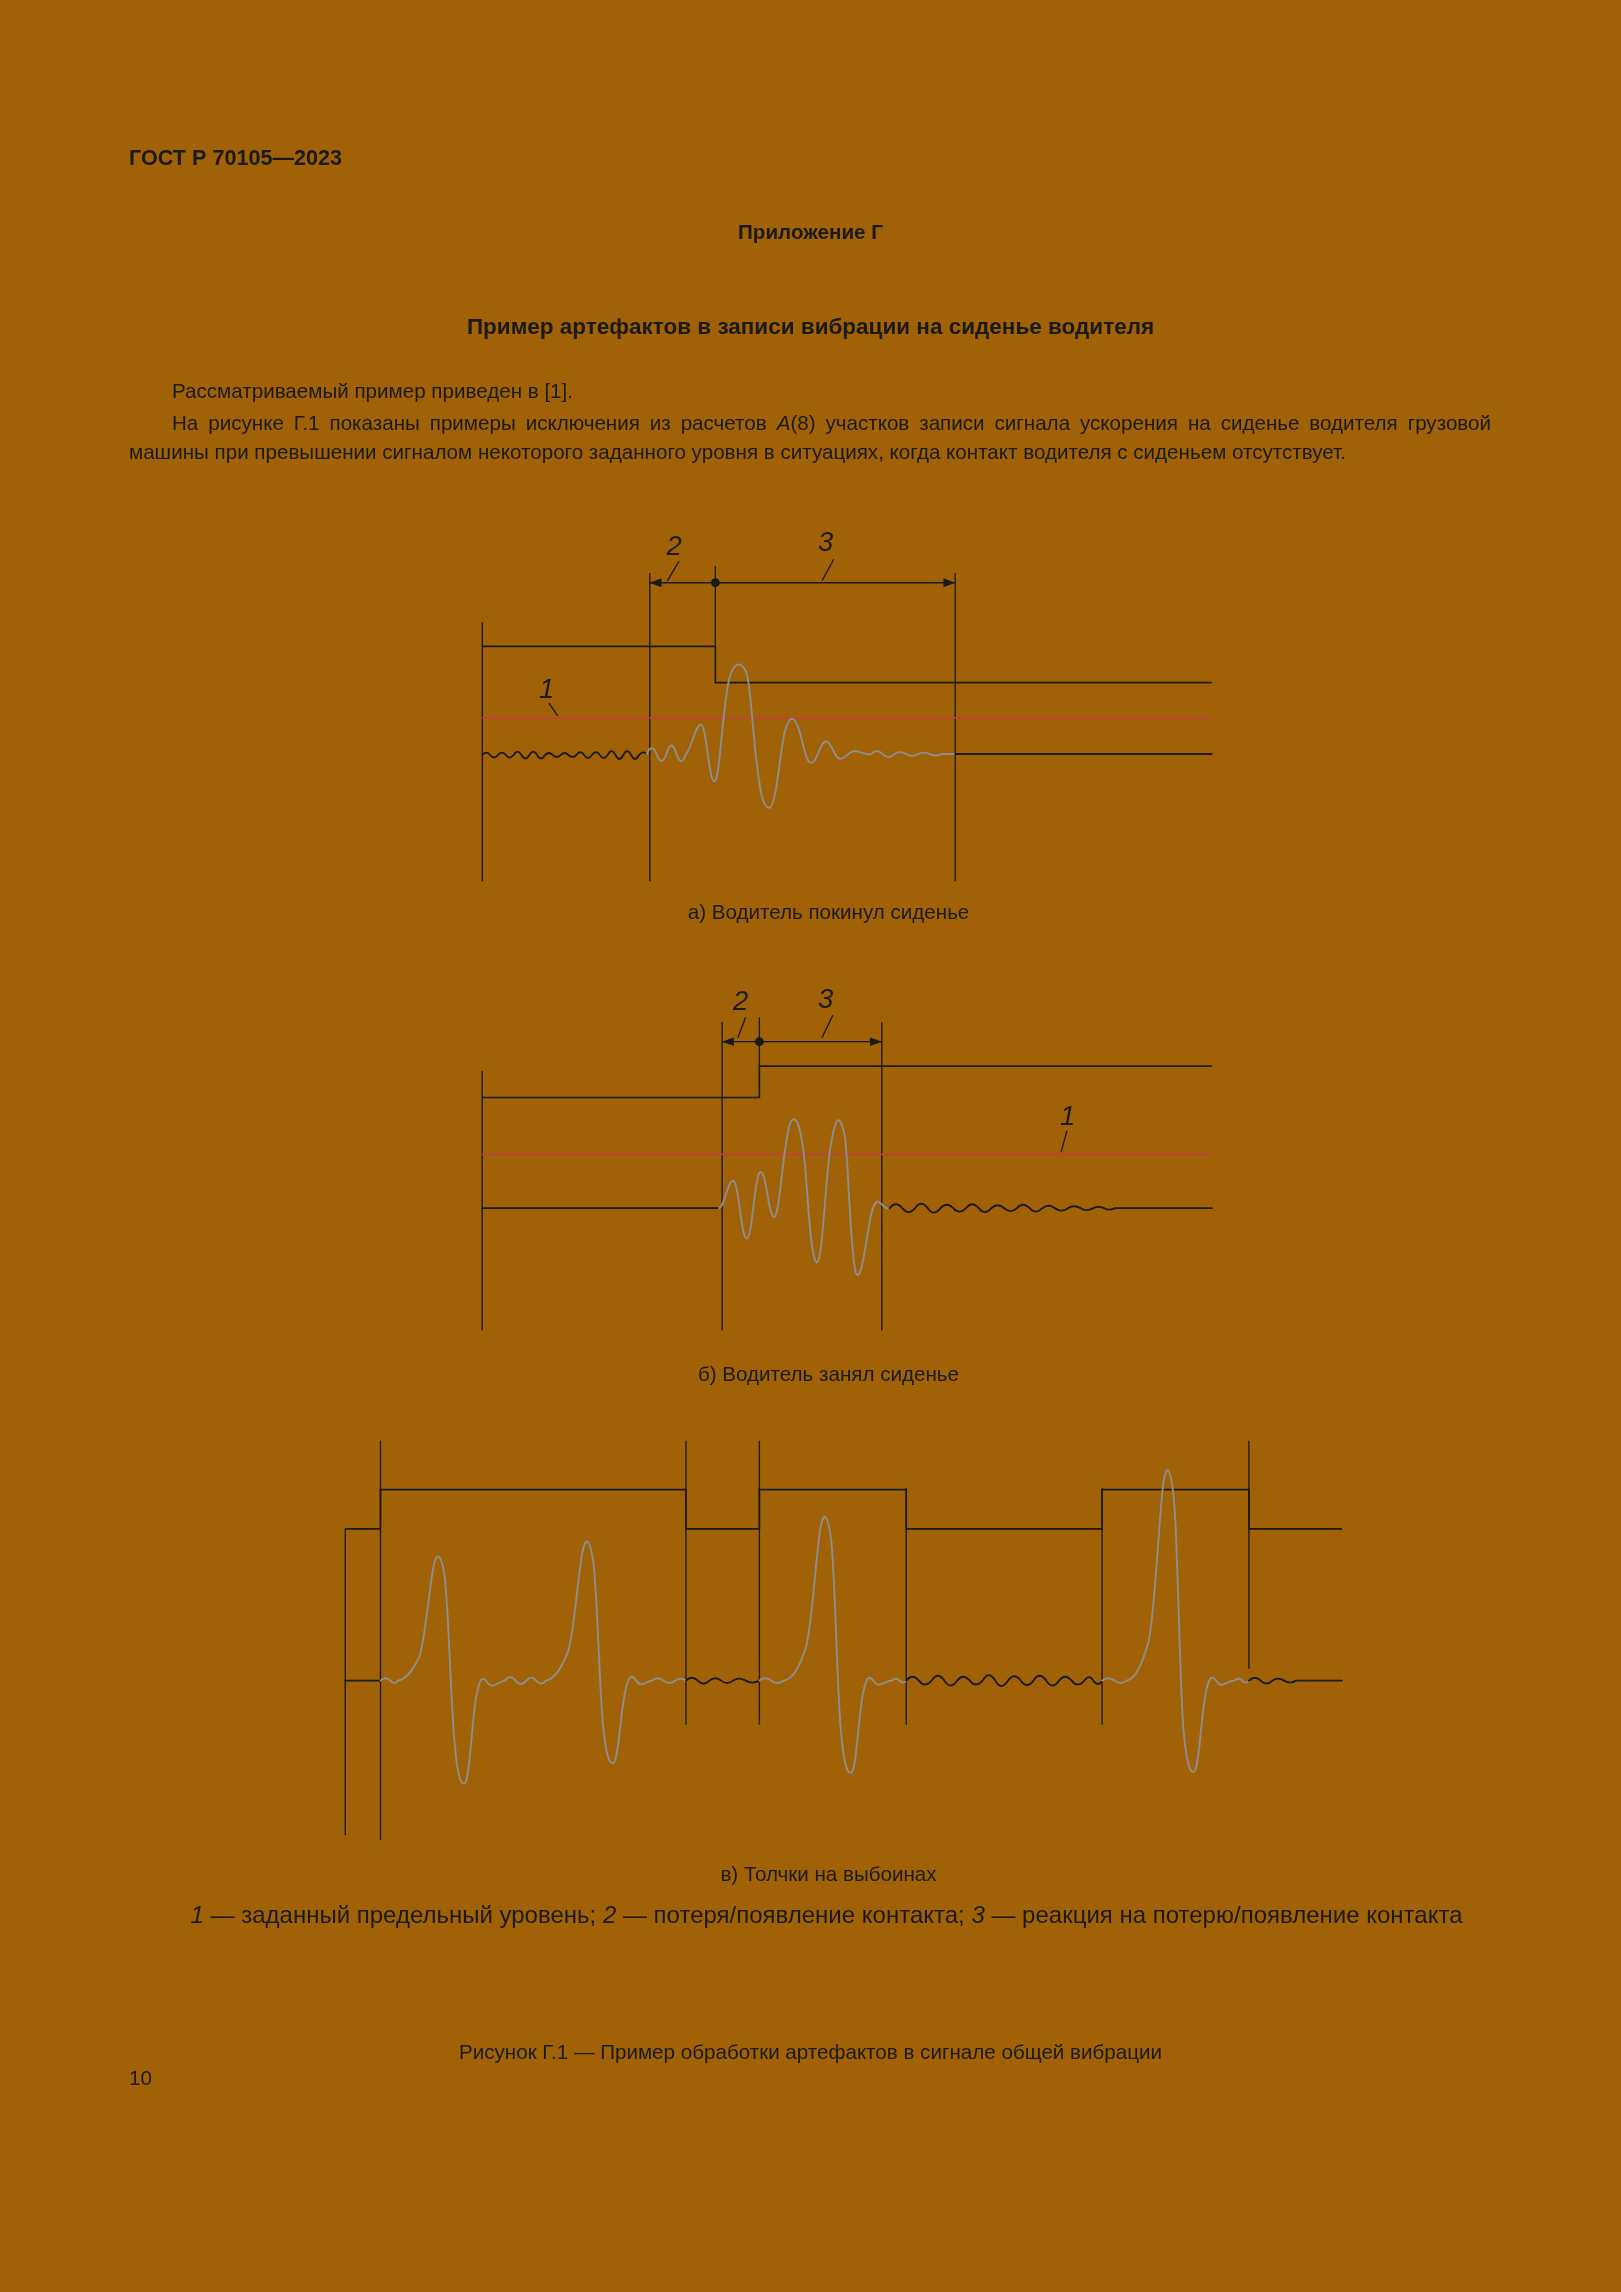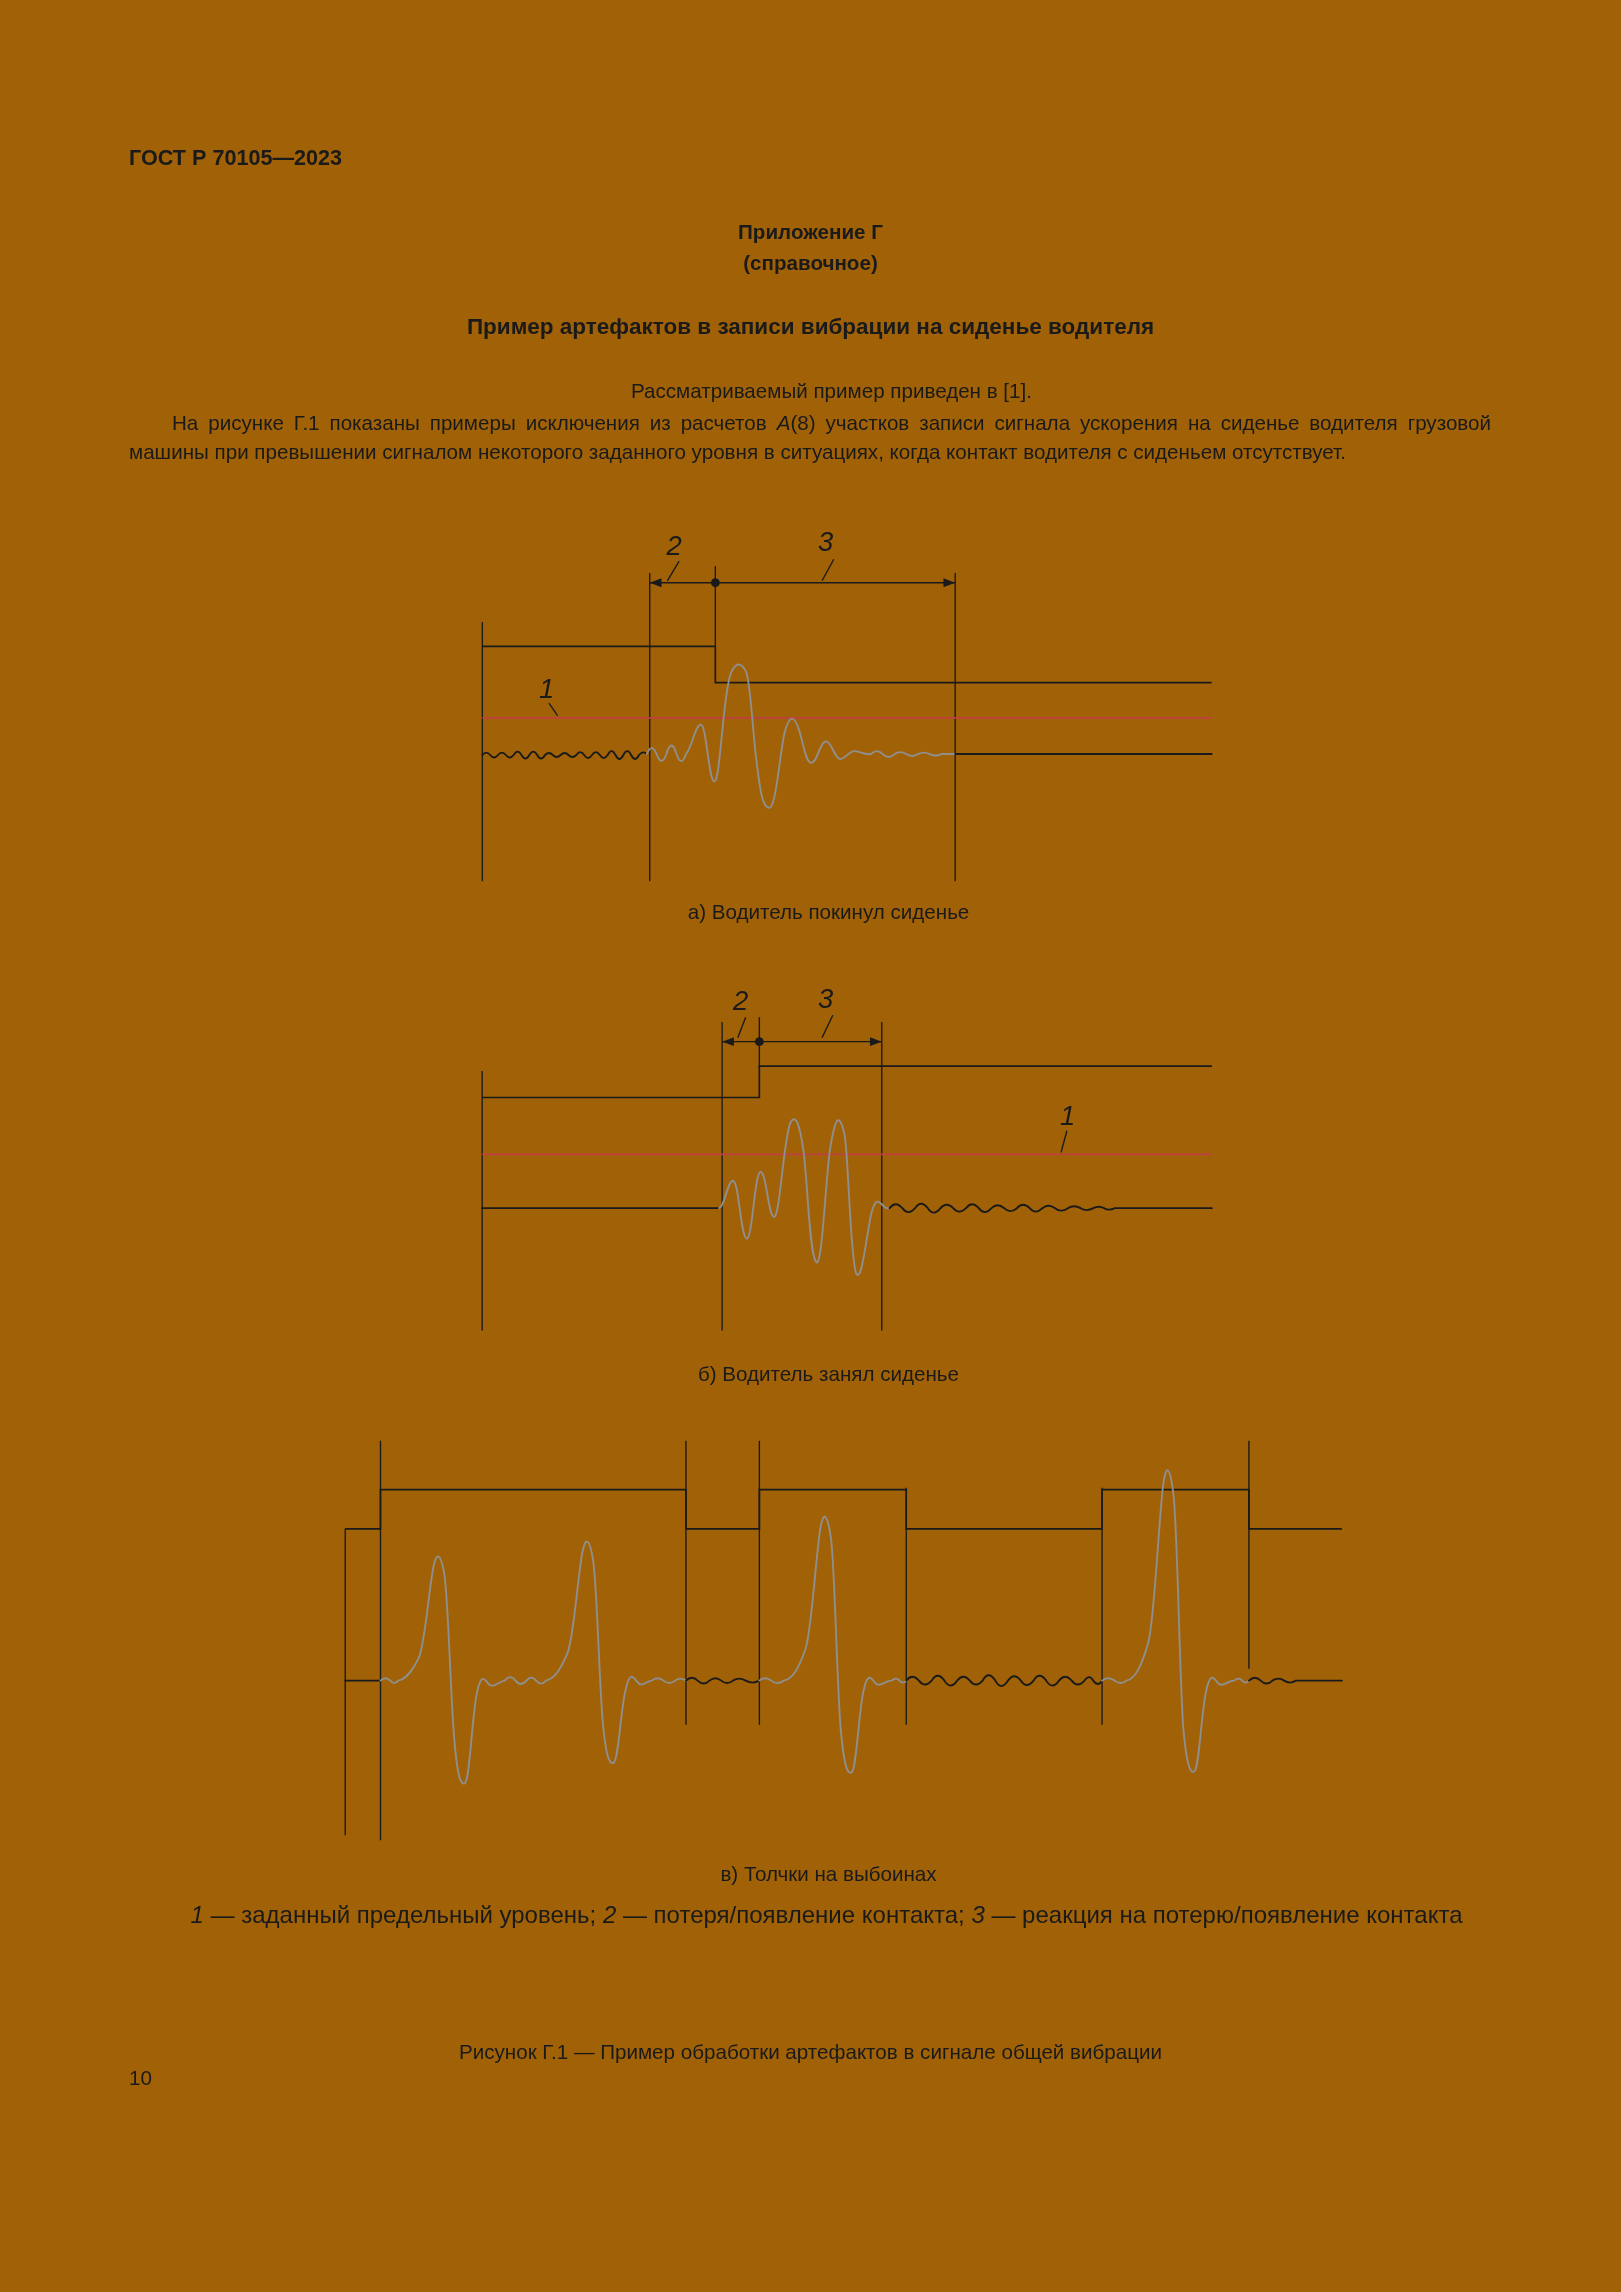--- a/index.html
+++ b/index.html
@@ -10,42 +10,41 @@
   }
   .abs { position:absolute; }
   .center { left:0; width:100%; text-align:center; }
   .bold { font-weight:bold; }
   .it { font-style:italic; }
   .doc-header { left:129px; top:145px; font-size:21.6px; font-weight:bold; }
   .appendix-title { top:220px; font-size:20.6px; }
   .appendix-subtitle { top:251px; font-size:20.6px; }
   .section-heading { top:314px; font-size:22.5px; }
   .para { left:129px; width:1362px; font-size:20.6px; line-height:29px; }
-  .p1 { top:376px; padding-left:43px;text-align:center; }
+  .p1 { top:376px; padding-left:43px; }
   .p2 { top:408px; text-align:justify; text-indent:43px; }
   .fig-caption { font-size:20.6px;padding-left:36px; }
   .cap-a { top:900px; }
   .cap-b { top:1362px; }
   .cap-v { top:1862px; }
   .legend { top:1901px; font-size:24px;padding-left:32px; }
   .note { top:1950px; left:129px; width:1362px; font-size:19.6px; line-height:28px; text-align:justify; text-indent:43px; }
   .main-caption { top:2027px; font-size:20.6px;margin-top:13px; }
   .page-number { left:129px; top:2066px; font-size:20.6px; }
   .figlbl { font-family:"Liberation Sans", sans-serif; font-style:italic; font-size:28px; fill:#1a1a1a; }
   svg { display:block; }
 </style>
 </head>
 <body>
 
 <div class="page">
 
   <div class="abs doc-header">ГОСТ Р 70105—2023</div>
 
   <div class="abs center bold appendix-title">Приложение Г</div>
-  <div class="abs center bold appendix-subtitle">(справочное)</div>
   <div class="abs center bold section-heading">Пример артефактов в записи вибрации на сиденье водителя</div>
 
   <p class="abs para p1">Рассматриваемый пример приведен в [1].</p>
   <p class="abs para p2"><span>На рисунке Г.1 показаны примеры исключения из расчетов </span><span class="it">А</span><span>(8) участков записи сигнала ускорения на сиденье водителя грузовой машины при превышении сигналом некоторого заданного уровня в ситуациях, когда контакт водителя с сиденьем отсутствует.</span></p>
 
   <svg class="abs" style="left:470px; top:524px;" width="755" height="372" viewBox="0 0 770 380">
     <g stroke="#1a1a1a" stroke-width="1.4" fill="none">
       <line x1="12" y1="100" x2="12" y2="365"></line>
       <line x1="183" y1="50" x2="183" y2="365"></line>
       <line x1="250" y1="43" x2="250" y2="125"></line>

